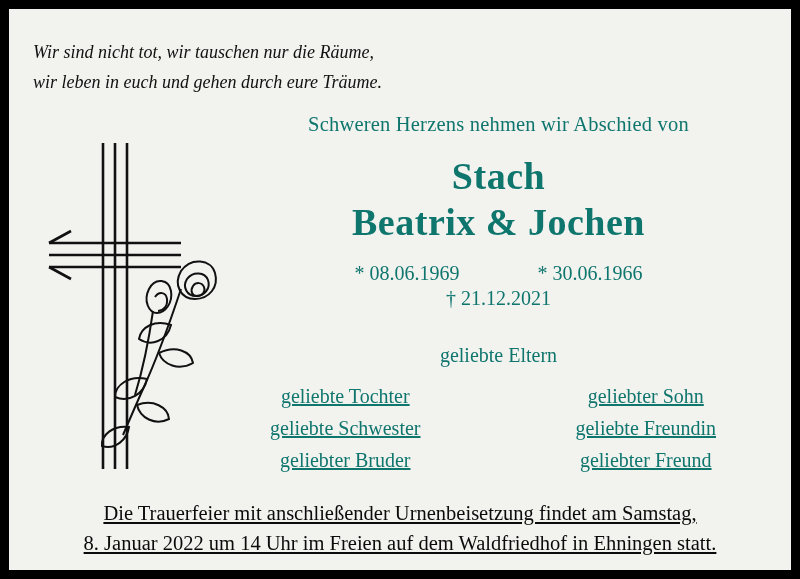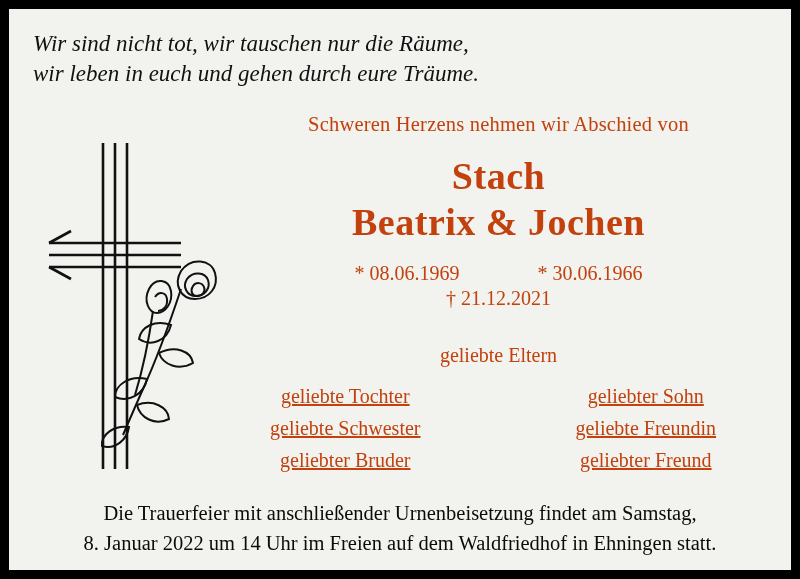--- a/index.html
+++ b/index.html
@@ -34,23 +34,23 @@
   .top-row {
     position: absolute;
     top: 20px;
     left: 0;
     width: 100%;
     height: 62px;
   }
   .verse {
     position: absolute;
     left: 24px;
-    top: 0;
+    top: 8px;
     font-style: italic;
-    font-size: 23px;
+    font-size: 18px;
     line-height: 30px;
     color: #111;
     white-space: nowrap;
   }
   .place-date {
     position: absolute;
     right: 26px;
     top: 2px;
     font-size: 20.5px;
     line-height: 28px;
@@ -67,21 +67,21 @@
     height: 340px;
   }
 
   
   .main {
     position: absolute;
     left: 215px;
     right: 18px;
     top: 104px;
     text-align: center;
-    color: #c2410c;
+    color: #0f766e;
   }
   .farewell {
     font-size: 20.5px;
     letter-spacing: .2px;
   }
   .names {
     margin-top: 17px;
     font-weight: bold;
     font-size: 38px;
     line-height: 46px;
@@ -125,20 +125,21 @@
   
   .footer {
     position: absolute;
     left: 0;
     right: 0;
     bottom: 12px;
     text-align: center;
     font-size: 20.5px;
     line-height: 30px;
     color: #0b0b0b;
+    text-decoration: underline;
   }
 </style>
 </head>
 <body>
 
 <div class="obituary">
   <div class="inner">
 
     <div class="top-row">
       <div class="verse">

